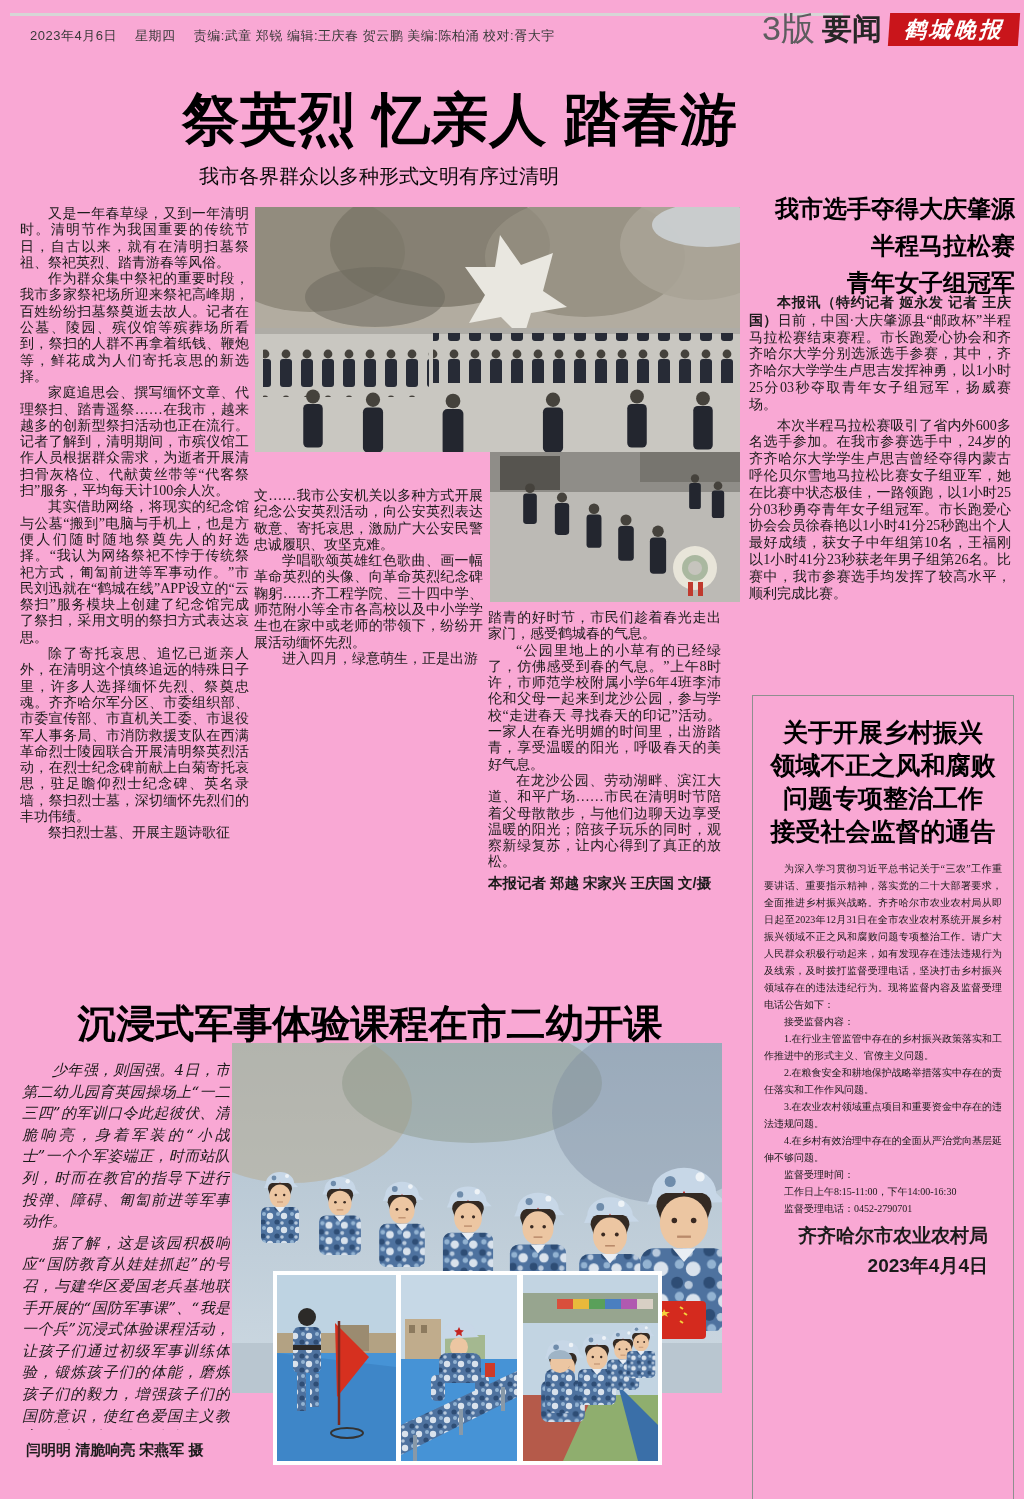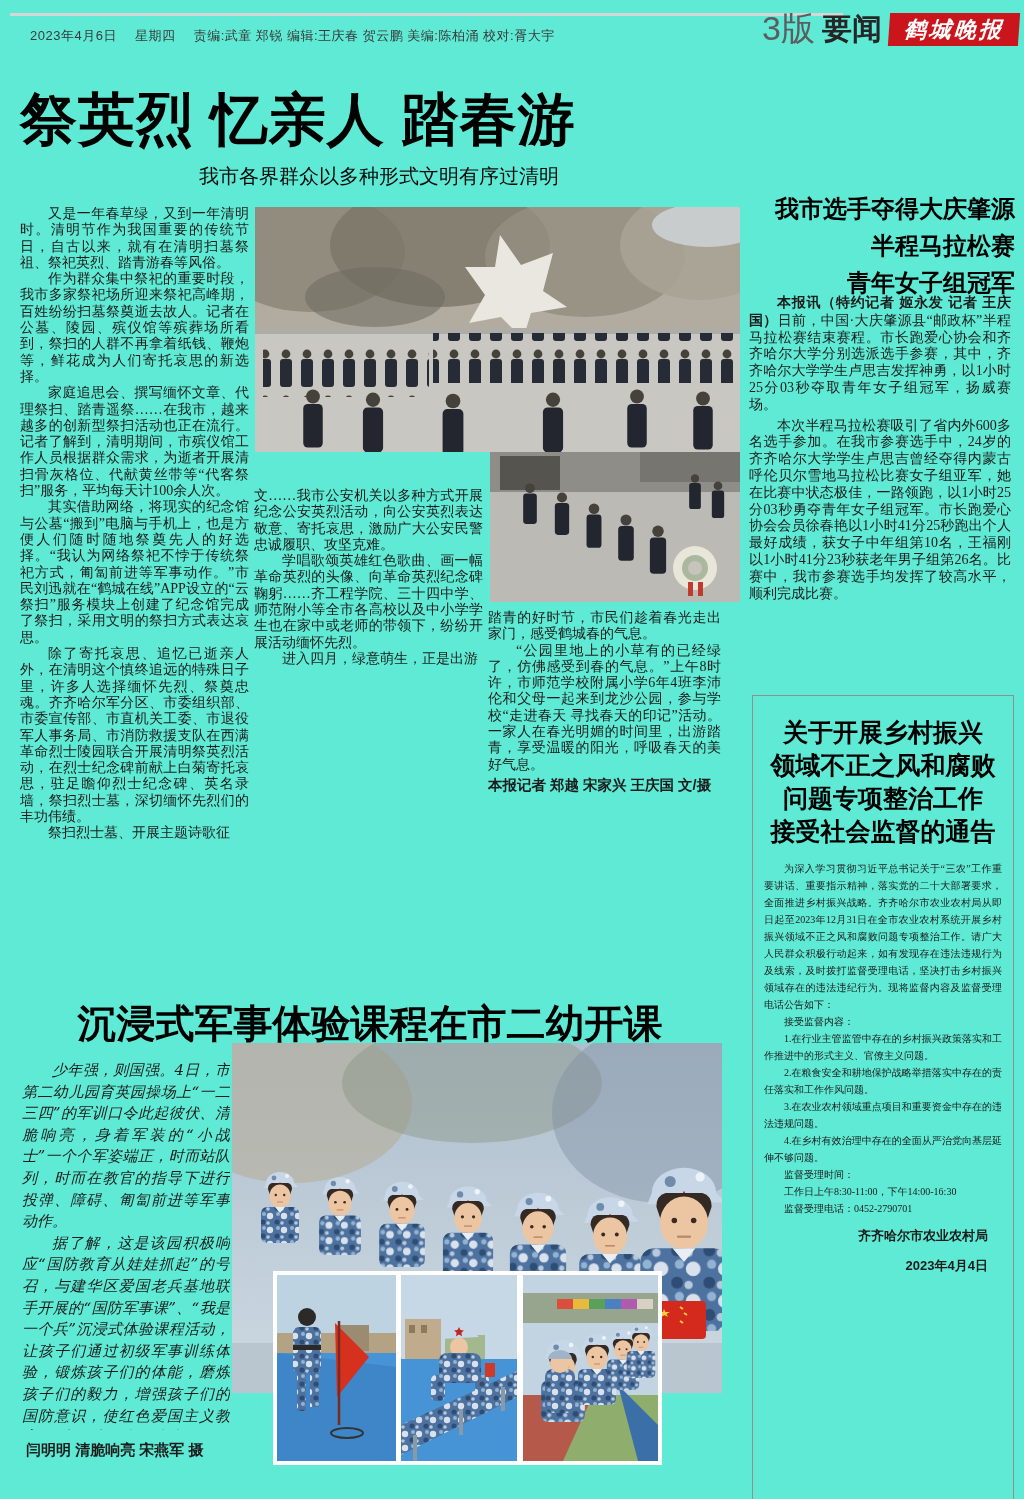--- a/index.html
+++ b/index.html
@@ -1,30 +1,30 @@
 <!DOCTYPE html>
 <html><head>
 <meta charset="utf-8">
 <style>
   html,body{margin:0;padding:0;background:#e9e9e9;}
-  #page{position:relative;width:1024px;height:1499px;background:#5eead4;margin:0 auto;
+  #page{position:relative;width:1024px;height:1499px;background:#f9a8d4;margin:0 auto;
         font-family:"Liberation Serif",serif;color:#1b1b1b;overflow:hidden;}
   
   .top-rule{position:absolute;left:10px;top:13px;width:833px;height:3px;background:#d6d6d6;}
   .dateline{position:absolute;left:30px;top:27px;font-family:"Liberation Sans",sans-serif;
             font-size:13px;color:#3a3a3a;letter-spacing:.5px;white-space:nowrap;}
   .dateline span{margin-right:14px;}
   .pagehead{position:absolute;left:762px;top:6px;display:flex;align-items:center;gap:7px;}
   .pagenum{font-family:"Liberation Sans",sans-serif;font-size:34px;color:#5d5d5f;}
   .section{font-family:"Liberation Sans",sans-serif;font-size:30px;font-weight:700;color:#262626;}
   .masthead{width:130px;height:33px;background:#c9151b;color:#fff;display:flex;align-items:center;
             justify-content:center;font-family:"DejaVu Serif",serif;font-style:italic;
             font-weight:700;font-size:22px;letter-spacing:3px;transform:skewX(-4deg);}
   
-  .headline{position:absolute;left:20px;top:82px;width:718px;text-align:left;
+  .headline{position:absolute;left:20px;top:82px;width:718px;text-align:right;
             font-family:"Liberation Sans",sans-serif;font-weight:900;font-size:57px;
             letter-spacing:1px;color:#000;white-space:nowrap;}
   .subhead{position:absolute;left:20px;top:163px;width:718px;text-align:center;
            font-family:"Liberation Sans",sans-serif;font-weight:400;font-size:20px;color:#0a0a0a;}
   .bodytext{font-size:14px;line-height:16.3px;text-align:justify;overflow:hidden;}
   .bodytext p{margin:0;text-indent:2em;}
   .bodytext p.cont{text-indent:0;}
   .col1{position:absolute;left:20px;top:206px;width:229px;height:782px;}
   .col2{position:absolute;left:254px;top:488px;width:229px;height:500px;}
   .col3{position:absolute;left:488px;top:610px;width:233px;height:378px;}
@@ -43,21 +43,21 @@
   .m-body p{margin:4px;text-indent:2em;}
   .m-body b{font-family:"Liberation Sans",sans-serif;}
   
   .notice{position:absolute;left:752px;top:695px;width:262px;height:994px;
           border:1px solid #8f8f8f;box-sizing:border-box;padding:14px 11px 0 11px;overflow:hidden;}
   .n-title{text-align:center;font-family:"Liberation Sans",sans-serif;font-weight:800;
            font-size:25px;line-height:33px;color:#000;margin:6px 0 12px 0;}
   .n-body{font-size:10px;line-height:17px;text-align:justify;}
   .n-body p{margin:0;text-indent:2em;}
   .n-sign{text-align:right;font-weight:700;font-family:"Liberation Sans",sans-serif;
-          font-size:13px;line-height:22px;padding-right:14px;margin-top:8px;}
+          font-size:19px;line-height:22px;padding-right:14px;margin-top:8px;}
   
   .k-title{position:absolute;left:20px;top:997px;width:700px;text-align:center;
            font-family:"Liberation Sans",sans-serif;font-weight:800;font-size:39px;color:#000;}
   .k-body{position:absolute;left:22px;top:1060px;width:208px;height:370px;
           font-family:"DejaVu Serif",serif;font-style:italic;font-size:15px;
           line-height:21.6px;text-align:justify;overflow:hidden;}
   .k-body p{margin:0;text-indent:2em;}
   .k-byline{position:absolute;left:26px;top:1441px;width:210px;
             font-family:"Liberation Sans",sans-serif;font-weight:700;font-size:15px;}
   #photo-kids{left:232px;top:1043px;width:490px;height:350px;}
@@ -175,20 +175,21 @@
       <circle cx="205" cy="116" r="13" fill="#aab8a0"></circle>
       <circle cx="205" cy="116" r="7" fill="#c6c4bd"></circle>
       <rect x="198" y="130" width="5" height="14" fill="#c03a2e"></rect>
       <rect x="208" y="130" width="5" height="14" fill="#c03a2e"></rect>
     </svg>
   </div>
 
   <div class="bodytext col3">
     <p class="cont">踏青的好时节，市民们趁着春光走出家门，感受鹤城春的气息。</p>
     <p>“公园里地上的小草有的已经绿了，仿佛感受到春的气息。”上午8时许，市师范学校附属小学6年4班李沛伦和父母一起来到龙沙公园，参与学校“走进春天 寻找春天的印记”活动。一家人在春光明媚的时间里，出游踏青，享受温暖的阳光，呼吸春天的美好气息。</p>
+    <p>在龙沙公园、劳动湖畔、滨江大道、和平广场……市民在清明时节陪着父母散散步，与他们边聊天边享受温暖的阳光；陪孩子玩乐的同时，观察新绿复苏，让内心得到了真正的放松。</p>
     <p class="lead-byline">本报记者 郑越 宋家兴 王庆国 文/摄</p>
   </div>
 
   <div class="m-title">
     <div>我市选手夺得大庆肇源</div>
     <div>半程马拉松赛</div>
     <div>青年女子组冠军</div>
   </div>
   <div class="m-body">
     <p><b>本报讯（特约记者 姬永发 记者 王庆国）</b><span>日前，中国·大庆肇源县“邮政杯”半程马拉松赛结束赛程。市长跑爱心协会和齐齐哈尔大学分别选派选手参赛，其中，齐齐哈尔大学学生卢思吉发挥神勇，以1小时25分03秒夺取青年女子组冠军，扬威赛场。</span></p>
@@ -203,21 +204,21 @@
       <div>接受社会监督的通告</div>
     </div>
     <div class="n-body">
       <p>为深入学习贯彻习近平总书记关于“三农”工作重要讲话、重要指示精神，落实党的二十大部署要求，全面推进乡村振兴战略。齐齐哈尔市农业农村局从即日起至2023年12月31日在全市农业农村系统开展乡村振兴领域不正之风和腐败问题专项整治工作。请广大人民群众积极行动起来，如有发现存在违法违规行为及线索，及时拨打监督受理电话，坚决打击乡村振兴领域存在的违法违纪行为。现将监督内容及监督受理电话公告如下：</p>
       <p>接受监督内容：</p>
       <p>1.在行业主管监管中存在的乡村振兴政策落实和工作推进中的形式主义、官僚主义问题。</p>
       <p>2.在粮食安全和耕地保护战略举措落实中存在的责任落实和工作作风问题。</p>
       <p>3.在农业农村领域重点项目和重要资金中存在的违法违规问题。</p>
       <p>4.在乡村有效治理中存在的全面从严治党向基层延伸不够问题。</p>
       <p>监督受理时间：</p>
-      <p>工作日上午8:30-11:00，下午14:00-16:30</p>
+      <p>工作日上午8:15-11:00，下午14:00-16:30</p>
       <p>监督受理电话：0452-2790701</p>
     </div>
     <div class="n-sign">齐齐哈尔市农业农村局</div>
     <div class="n-sign">2023年4月4日</div>
   </div>
 
   <div class="k-title">沉浸式军事体验课程在市二幼开课</div>
   <div class="k-body">
     <p>少年强，则国强。4日，市第二幼儿园育英园操场上“一二三四”的军训口令此起彼伏、清脆响亮，身着军装的“小战士”一个个军姿端正，时而站队列，时而在教官的指导下进行投弹、障碍、匍匐前进等军事动作。</p>
     <p>据了解，这是该园积极响应“国防教育从娃娃抓起”的号召，与建华区爱国老兵基地联手开展的“国防军事课”、“我是一个兵”沉浸式体验课程活动，让孩子们通过初级军事训练体验，锻炼孩子们的体能，磨炼孩子们的毅力，增强孩子们的国防意识，使红色爱国主义教育、爱国爱军情愫从小在娃娃们心田里扎根。</p>

